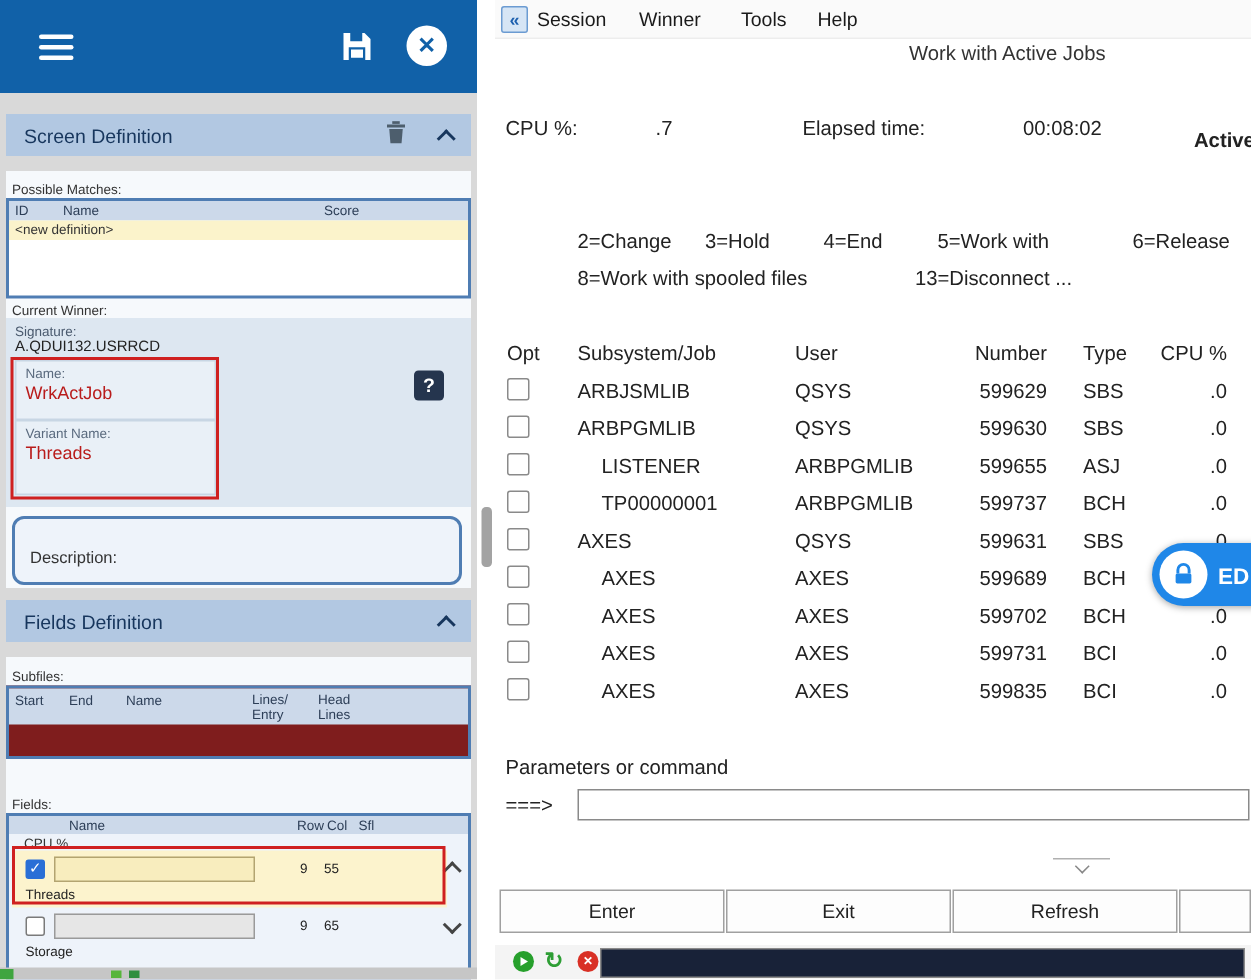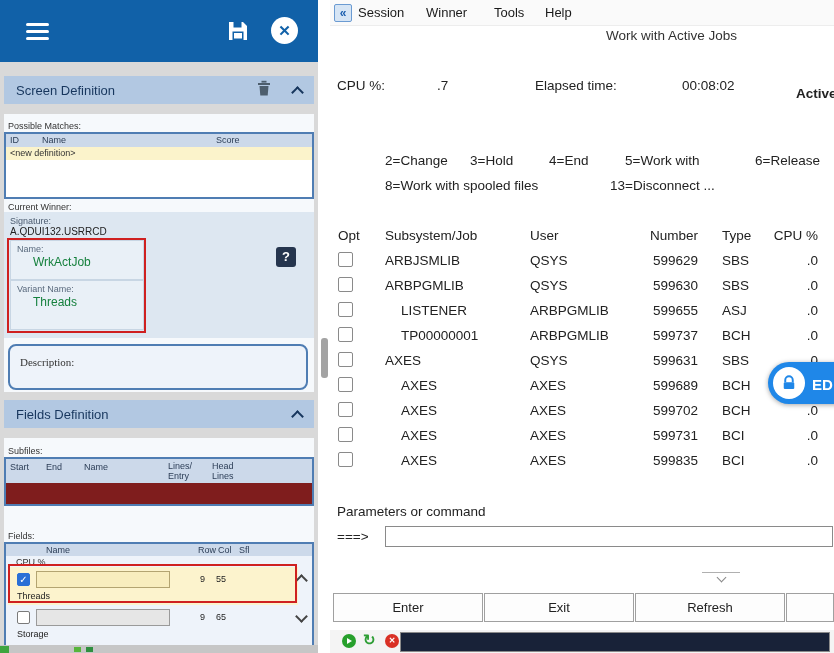--- a/index.html
+++ b/index.html
@@ -35,27 +35,27 @@
   .m-row-yellow { position:absolute; left:0; top:13px; right:0; height:13px; background:#fbf3cb; }
   .m-row-yellow span { font-size:9px; color:#333; padding-left:4px; line-height:13px; display:block; }
 
   #cw-label { left:8px; top:202px; }
   #sig-bg { left:4px; top:212px; width:310px; height:126px; background:#dde7f1; }
   #sig-label { left:10px; top:216px; color:#4a5a6e; }
   #sig-value { left:10px; top:226px; font-size:10px; color:#222; }
   .lp-field { position:absolute; left:10px; width:134px; background:#e9f0f7; border:1px solid #c8d6e4; }
   #name-field { top:240px; height:40px; } #variant-field { top:280px; height:50px; }
   .lp-field .lbl { position:absolute; left:6px; top:3px; font-size:9px; color:#5a6a7e; }
-  .lp-field .val { position:absolute; left:22px; top:14px; font-size:12px; color:#15803d; }
+  .lp-field .val { position:absolute; left:6px; top:14px; font-size:12px; color:#b91c1c; }
   #help-btn { left:276px; top:247px; width:20px; height:20px; background:#25354e; border-radius:3px;
               color:#fff; font-size:13px; font-weight:bold; text-align:center; line-height:20px; cursor:pointer; }
   .red-box { position:absolute; border:2px solid #cf2020; z-index:6; pointer-events:none; }
   #red-box-1 { left:7px; top:238px; width:139px; height:95px; }
   #desc-box { left:8px; top:344px; width:300px; height:46px; border:2px solid #4f7db3; border-radius:8px; background:#eef3fa; }
-  #desc-label { position:absolute; left:10px; top:10px; font-size:11px; color:#333;font-family:Liberation Serif, serif; }
+  #desc-label { position:absolute; left:10px; top:20px; font-size:11px; color:#333; }
 
   #subfiles-label { left:8px; top:446px; }
   #subfiles-box { left:4px; top:457px; width:310px; height:49px; border:2px solid #4f7db3; background:#7f1d1d; }
   .sf-hdr { position:absolute; left:0; top:0; right:0; height:24px; background:#ccd9ea; }
   .sf-hdr span { position:absolute; font-size:9px; color:#2c3e57; white-space:pre-line; line-height:10px; }
   #sfh-start { left:4px; top:3px; } #sfh-end { left:40px; top:3px; } #sfh-name { left:78px; top:3px; }
   #sfh-lines { left:162px; top:2px; } #sfh-head { left:206px; top:2px; }
 
   #fields-label { left:8px; top:531px; }
   #fields-box { left:4px; top:542px; width:310px; height:111px; border:2px solid #4f7db3; background:#eef3fa; }

